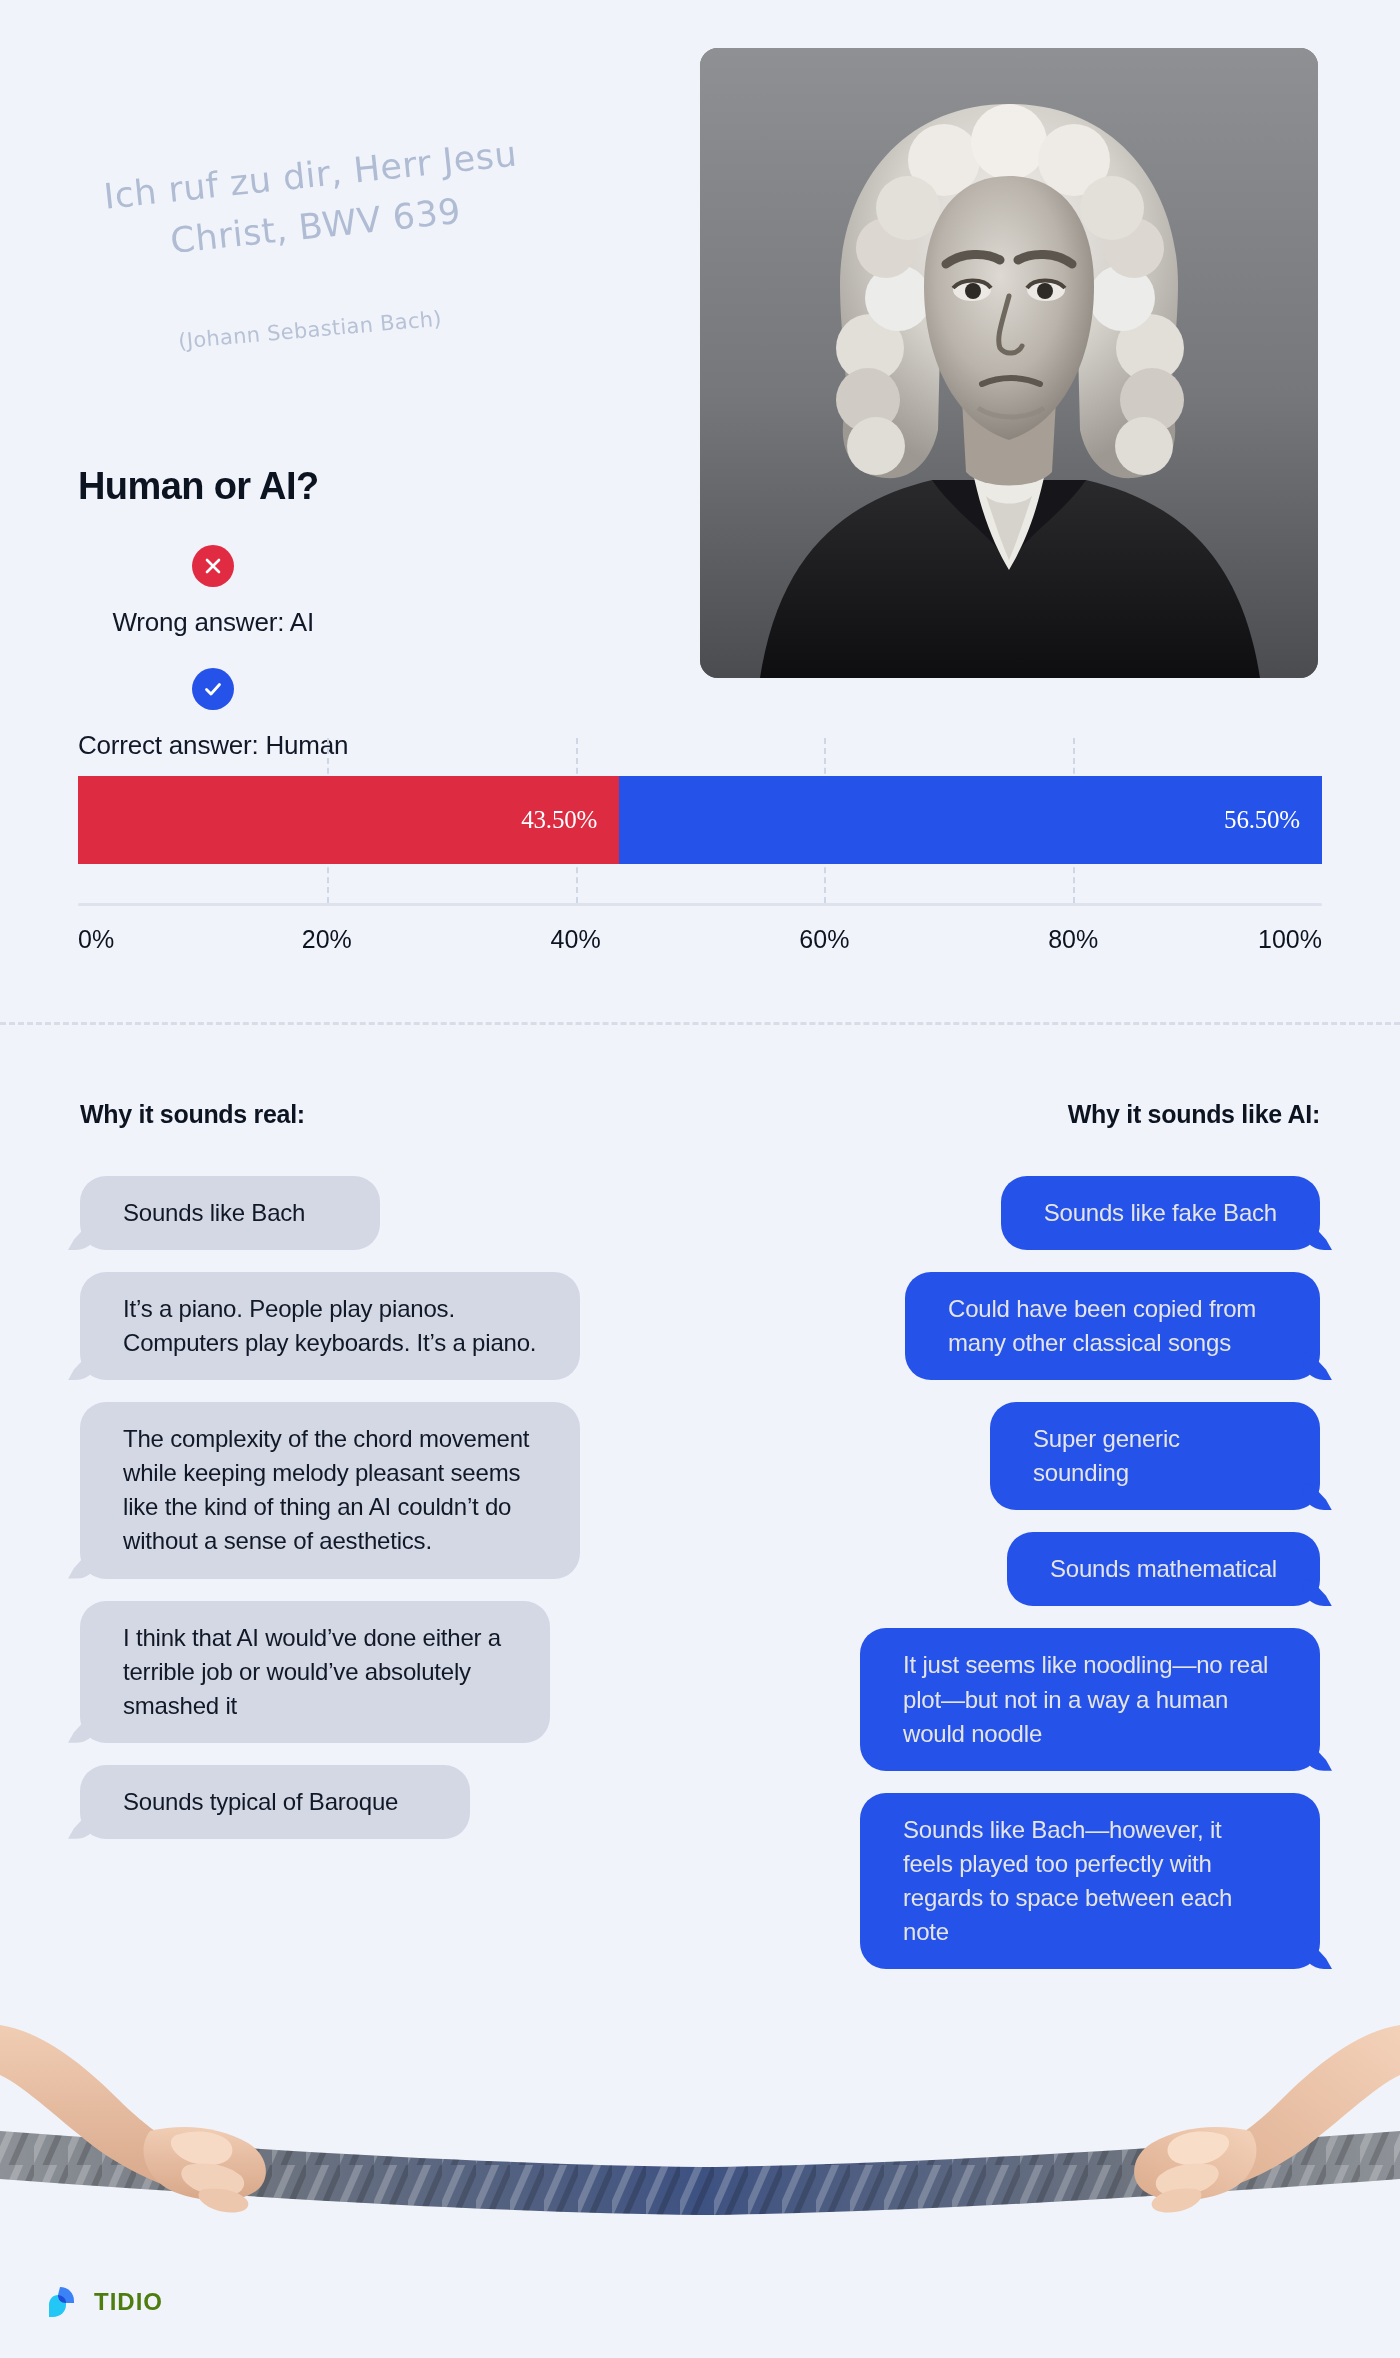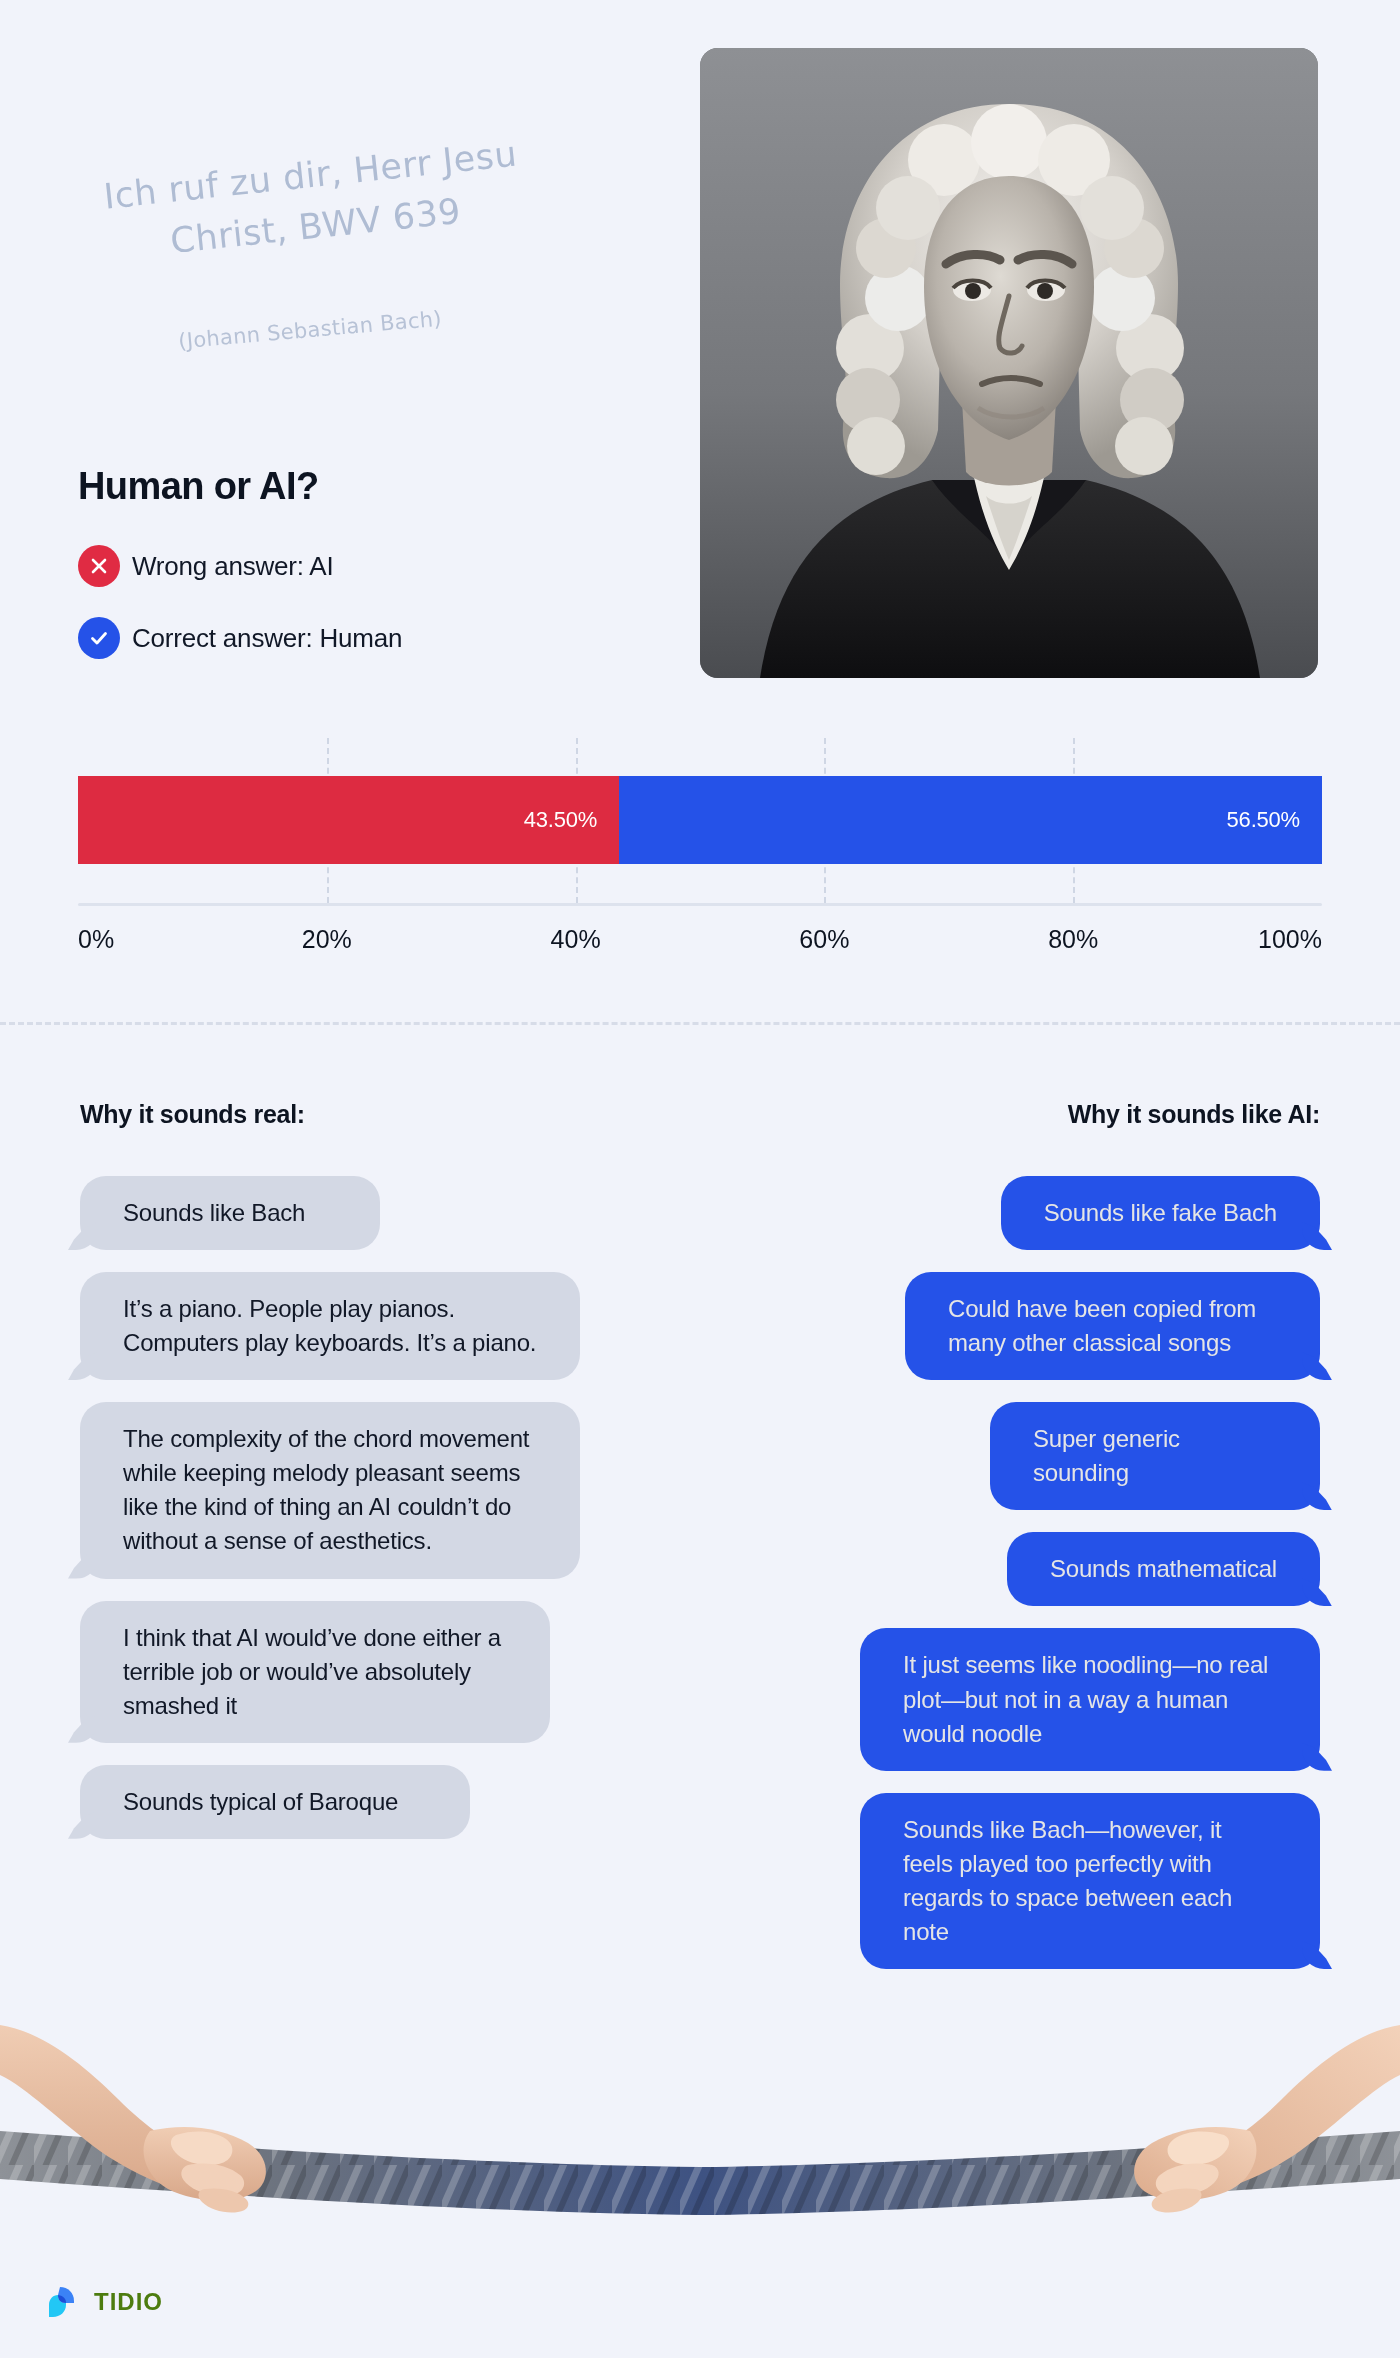--- a/index.html
+++ b/index.html
@@ -60,22 +60,23 @@
 
   .answers {
     position: absolute;
     left: 78px;
     top: 545px;
   }
 
   .answer-row {
     display: flex;
     align-items: center;
-    gap: 12px;
+    gap: 20px;
     margin-bottom: 30px;
+    flex-direction: column;
   }
 
   .badge {
     width: 42px;
     height: 42px;
     border-radius: 50%;
     flex: 0 0 42px;
     display: flex;
     align-items: center;
     justify-content: center;
@@ -135,22 +136,23 @@
     overflow: hidden;
   }
 
   .bar-seg {
     height: 100%;
     display: flex;
     align-items: center;
     justify-content: flex-end;
     padding-right: 22px;
     color: #fff;
-    font-size: 22px;
+    font-size: 25px;
     letter-spacing: -0.2px;
+    font-family: Liberation Serif, serif;
   }
   .bar-seg.red { background: #dd2b41; }
   .bar-seg.blue { background: #2552e8; }
 
   .axis-line {
     position: absolute;
     left: 0;
     right: 0;
     top: 165px;
     height: 3px;

